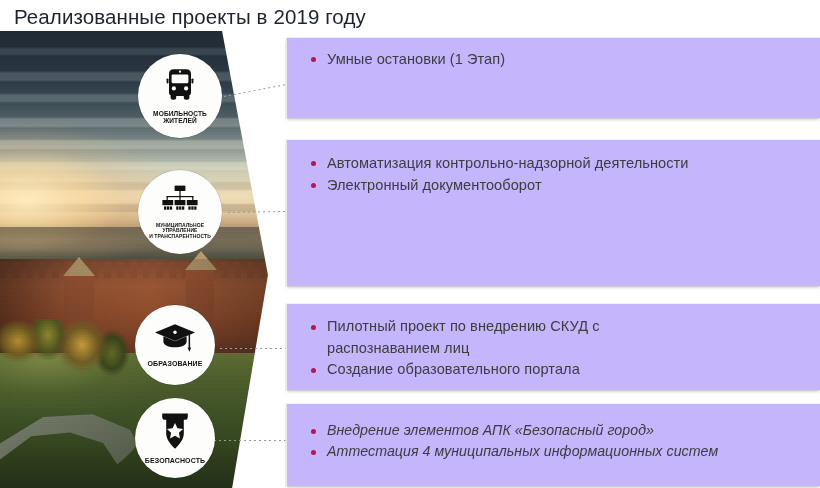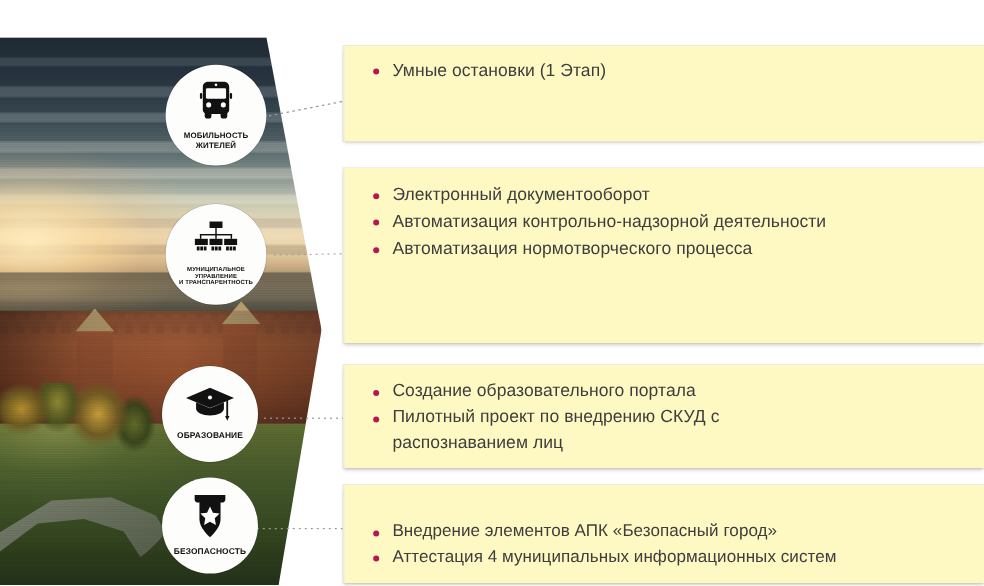--- a/index.html
+++ b/index.html
@@ -193,21 +193,21 @@
     transform-origin: left center;
   }
   #conn-1 { left: 224px; top: 96px;  width: 75px; transform: rotate(-11deg); }
   #conn-2 { left: 228px; top: 212px; width: 72px; transform: rotate(-1deg); }
   #conn-3 { left: 220px; top: 348px; width: 80px; transform: rotate(0deg); }
   #conn-4 { left: 214px; top: 440px; width: 88px; transform: rotate(0deg); }
 
   
   .panel {
     position: absolute;
-    background: #fef9c3;
+    background: #c4b5fd;
     border-left: 1px solid #e9e9e9;
     box-shadow: 0 2.5px 3px -1px rgba(120,120,120,.40),
                 0 0 0 0.5px rgba(225,225,225,.9);
     z-index: 5;
     padding: 8px 10px 8px 14px;
   }
   #panel-1 { left: 286px; top: 38px;  width: 534px; height: 80px; }
   #panel-2 { left: 286px; top: 140px; width: 534px; height: 146px; }
   #panel-3 { left: 286px; top: 304px; width: 534px; height: 86px; }
   #panel-4 { left: 286px; top: 404px; width: 534px; height: 82px; }
@@ -228,27 +228,28 @@
     content: "";
     position: absolute;
     left: 10px; top: 9px;
     width: 5px; height: 5px;
     border-radius: 50%;
     background: #b5174f;
   }
   #panel-1 .bullet-list { margin-top: 2px; }
   #panel-2 .bullet-list { margin-top: 4px; }
   #panel-3 .bullet-list { margin-top: 4px; }
-  #panel-4 .bullet-list { margin-top: 21px; }
+  #panel-4 .bullet-list { margin-top: 8px; font-style: italic; }
 </style>
 </head>
 <body>
 
 <div id="slide">
 
+  <div id="slide-title">Реализованные проекты в 2019 году</div>
 
   <div id="photo-wrap">
     <div class="photo-layer" id="sky"></div>
     <div class="photo-layer" id="clouds"></div>
     <div class="photo-layer" id="sunglow"></div>
     <div class="photo-layer" id="riverband"></div>
     <div class="photo-layer" id="wall"></div>
     <div class="photo-layer" id="merlons"></div>
     <div class="tower" style="left:64px; top:244px; width:30px; height:92px;"></div>
     <div class="tower-roof" style="left:63px; top:226px;"></div>
@@ -332,30 +333,29 @@
   </div>
 
   <div class="panel" id="panel-1">
     <ul class="bullet-list">
       <li class="bullet-item">Умные остановки (1 Этап)</li>
     </ul>
   </div>
 
   <div class="panel" id="panel-2">
     <ul class="bullet-list">
+      <li class="bullet-item">Автоматизация контрольно-надзорной деятельности</li>
       <li class="bullet-item">Электронный документооборот</li>
-      <li class="bullet-item">Автоматизация контрольно-надзорной деятельности</li>
-      <li class="bullet-item">Автоматизация нормотворческого процесса</li>
     </ul>
   </div>
 
   <div class="panel" id="panel-3">
     <ul class="bullet-list">
+      <li class="bullet-item" style="max-width:330px;">Пилотный проект по внедрению СКУД с распознаванием лиц</li>
       <li class="bullet-item">Создание образовательного портала</li>
-      <li class="bullet-item" style="max-width:330px;">Пилотный проект по внедрению СКУД с распознаванием лиц</li>
     </ul>
   </div>
 
   <div class="panel" id="panel-4">
     <ul class="bullet-list">
       <li class="bullet-item">Внедрение элементов АПК «Безопасный город»</li>
       <li class="bullet-item">Аттестация 4 муниципальных информационных систем</li>
     </ul>
   </div>
 

